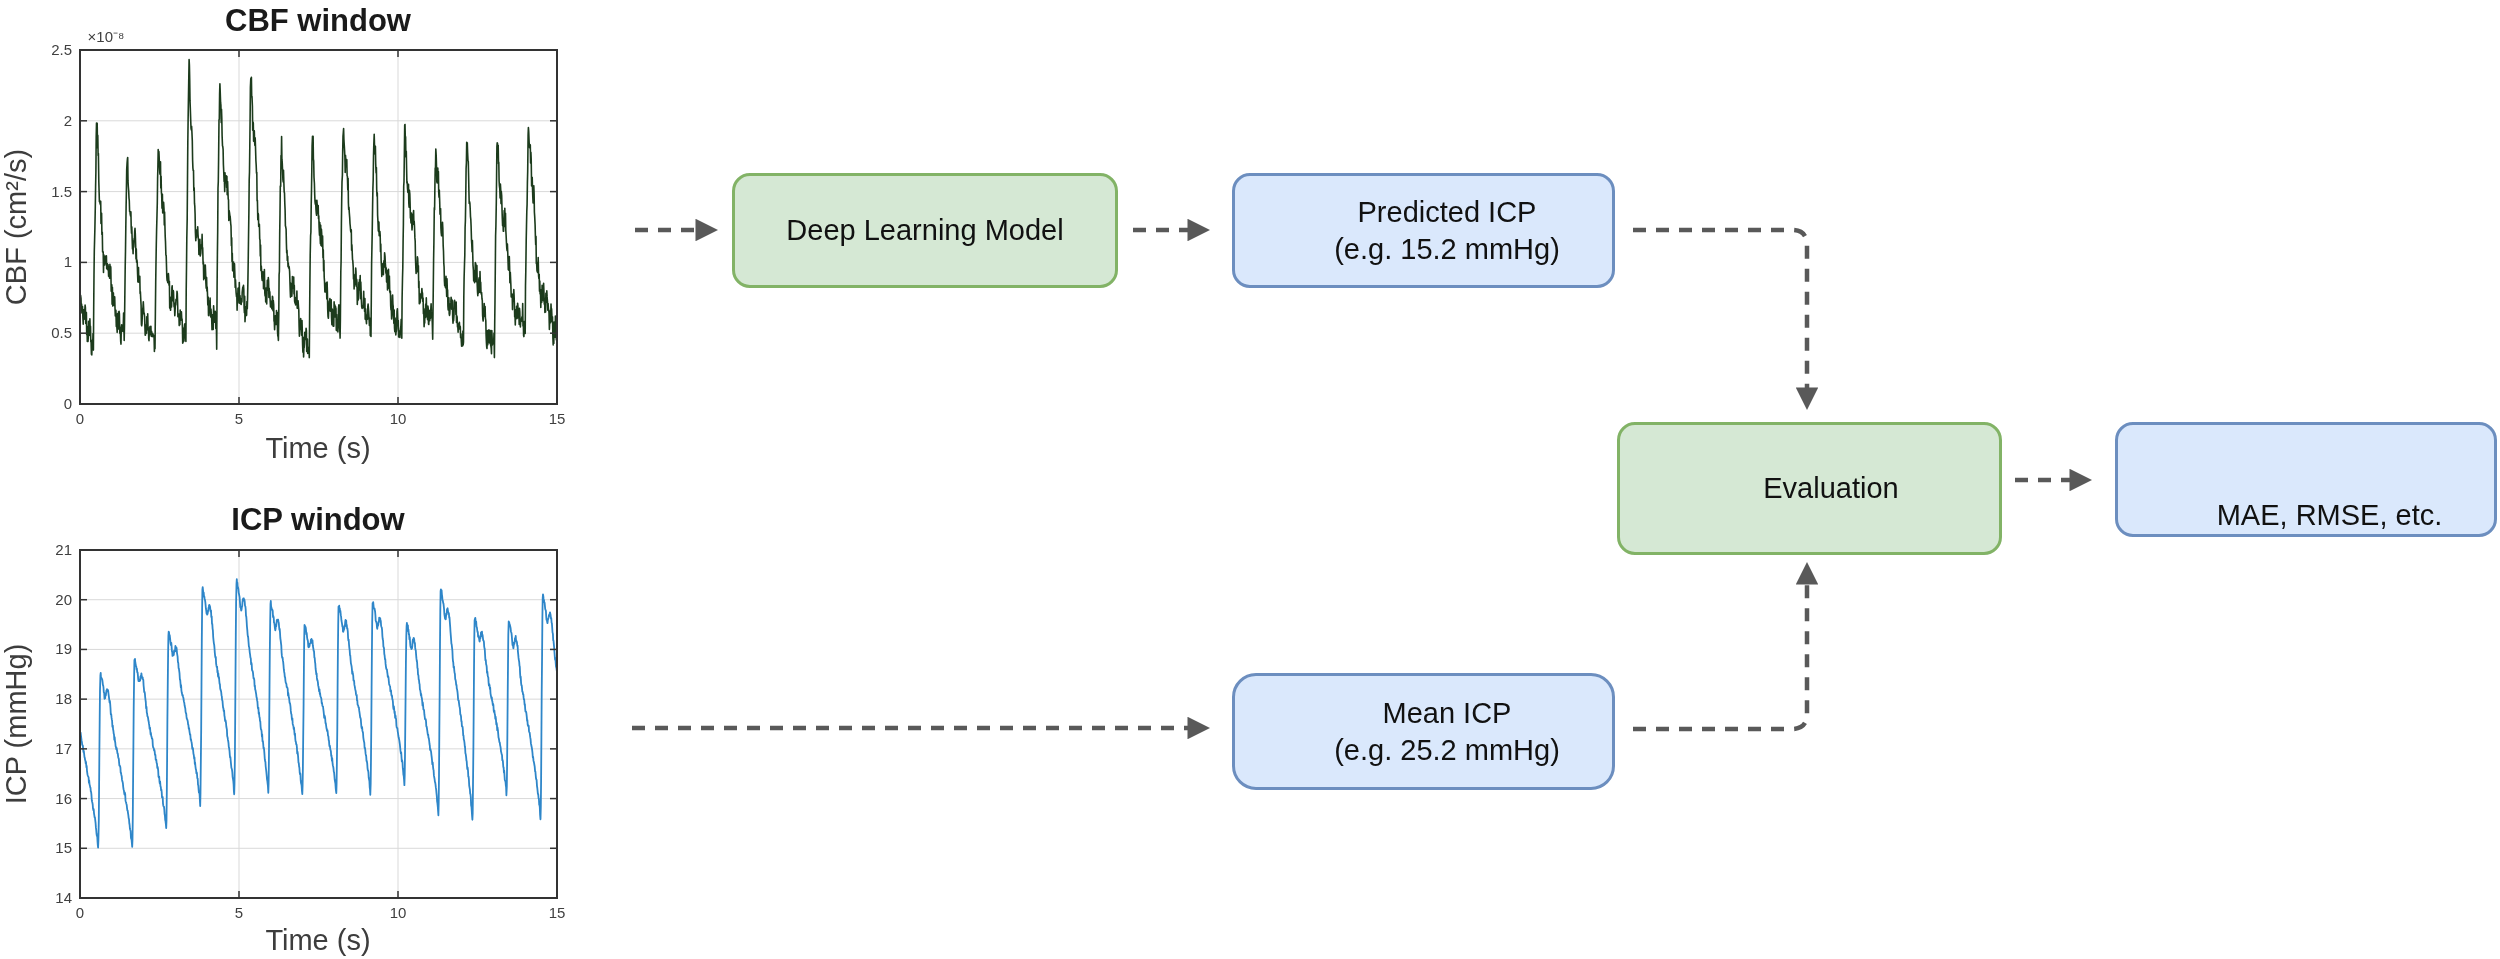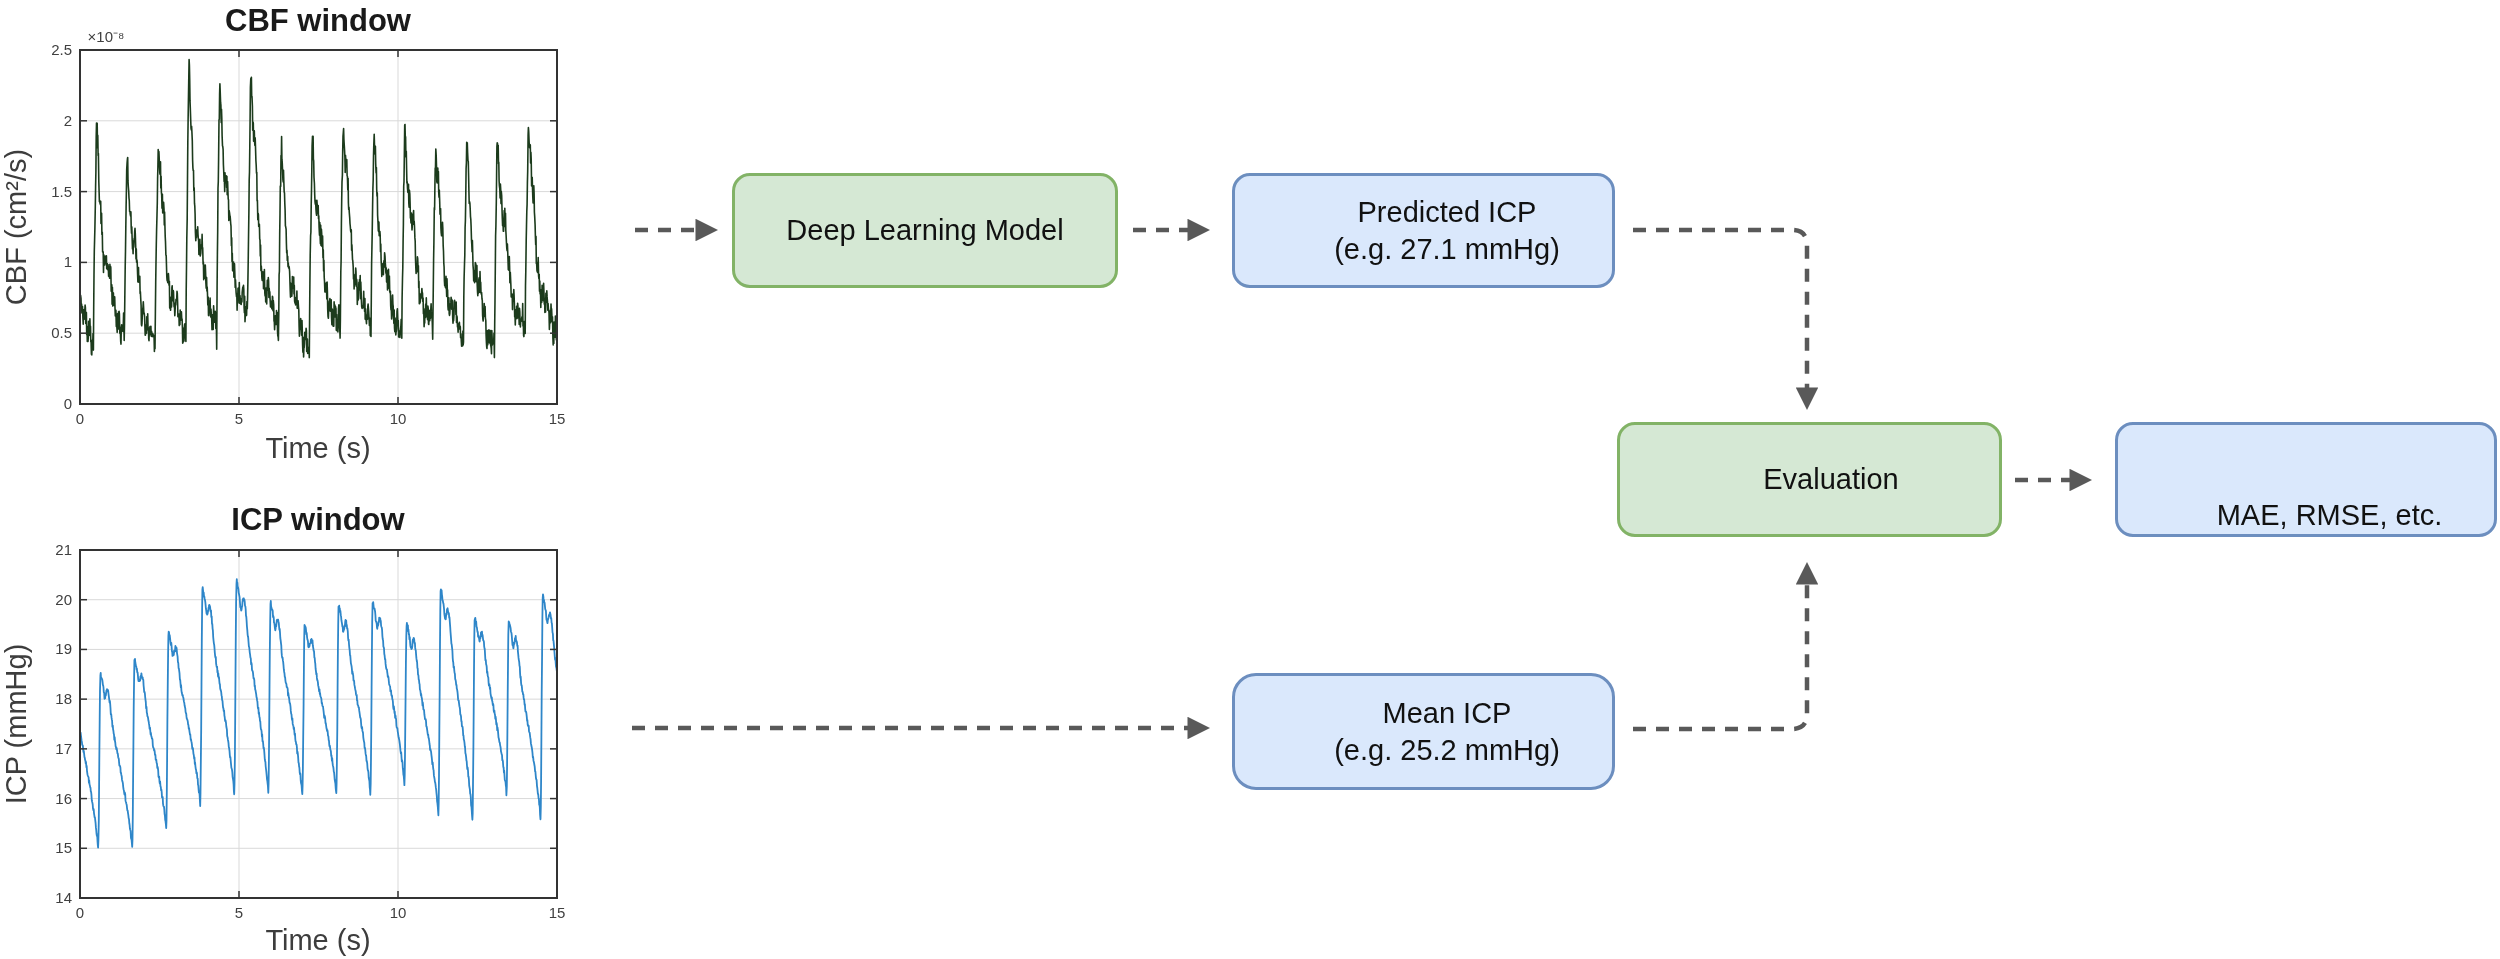--- a/index.html
+++ b/index.html
@@ -15,21 +15,21 @@
   .axis-label{font-size:29px;fill:#3d3d3d;}
   .tick-label{font-size:15px;fill:#404040;}
   .exp-label{font-size:15px;fill:#404040;}
   .node{position:absolute;display:flex;flex-direction:column;align-items:center;
         justify-content:center;border-radius:18px;text-align:center;
         font-size:29px;color:#111;line-height:37px;box-sizing:border-box;}
   .node.green{background:var(--green-fill,#d5e8d4);border:3px solid var(--green-stroke,#82b366);}
   .node.blue{background:var(--blue-fill,#dae8fc);border:3px solid var(--blue-stroke,#6c8ebf);padding-left:47px;}
   #node-dlm{left:732px;top:173px;width:386px;height:115px;}
   #node-pred{left:1232px;top:173px;width:383px;height:115px;}
-  #node-eval{left:1617px;top:422px;width:385px;height:115px;padding-left:43px;}
+  #node-eval{left:1617px;top:422px;width:385px;height:133px;padding-left:43px;}
   #node-mae{left:2115px;top:422px;width:382px;height:115px;justify-content:flex-end;}
   #node-mean{left:1232px;top:673px;width:383px;height:117px;border-radius:24px;}
 </style>
 </head>
 <body>
 
 <div class="canvas">
 
   <svg id="chart-cbf">
       <rect x="80" y="50" width="477" height="354" fill="#ffffff"></rect>
@@ -154,21 +154,21 @@
     <path class="flowline" d="M 1633 729 L 1792 729 Q 1807 729 1807 714 L 1807 580" stroke="#595959" stroke-width="4.5" stroke-dasharray="13 10" fill="none" marker-end="url(#ah)"></path>
     <path class="flowline" d="M 2015 480 L 2074 480" stroke="#595959" stroke-width="4.5" stroke-dasharray="13 10" fill="none" marker-end="url(#ah)"></path>
   </svg>
 
   <div class="node green" id="node-dlm">
     <span>Deep Learning Model</span>
   </div>
 
   <div class="node blue" id="node-pred">
     <span>Predicted ICP</span>
-    <span>(e.g. 27.1 mmHg)</span>
+    <span>(e.g. 15.2 mmHg)</span>
   </div>
 
   <div class="node green" id="node-eval">
     <span>Evaluation</span>
   </div>
 
   <div class="node blue" id="node-mae">
     <span>MAE, RMSE, etc.</span>
   </div>
 

